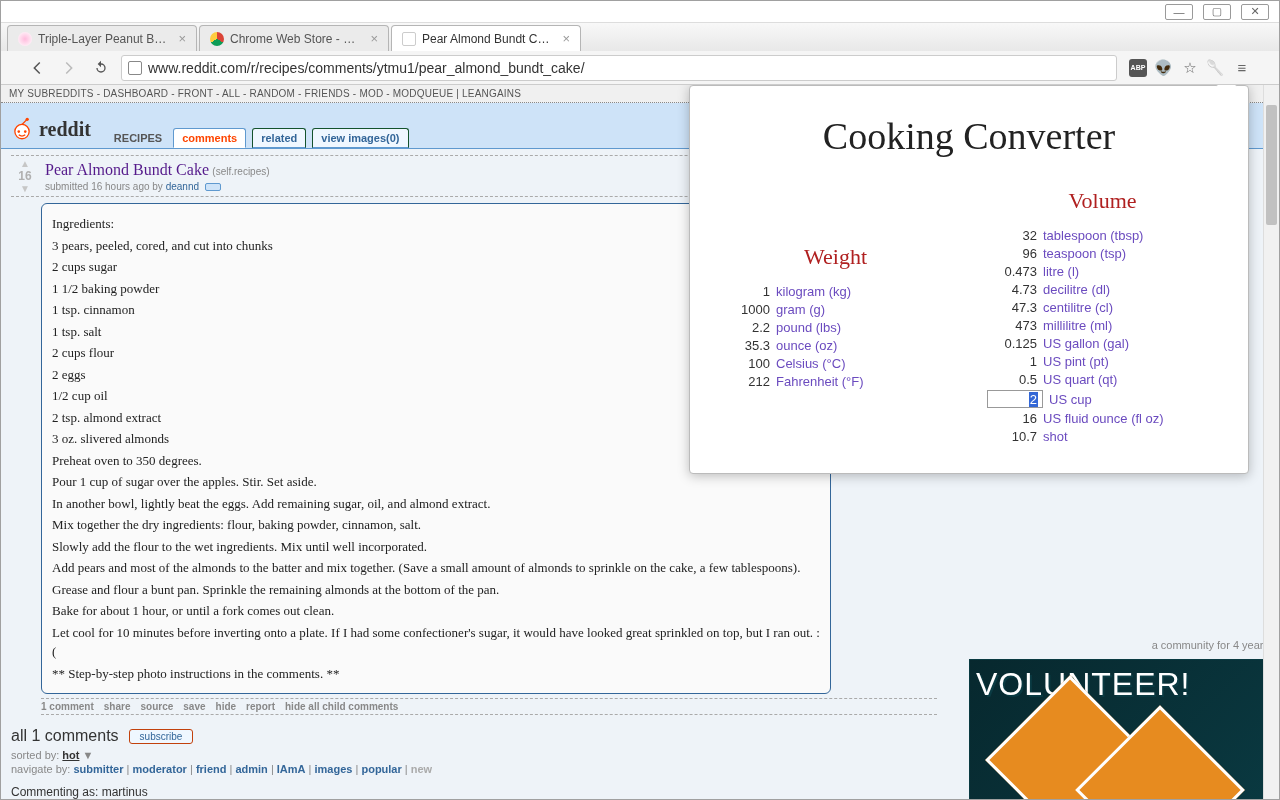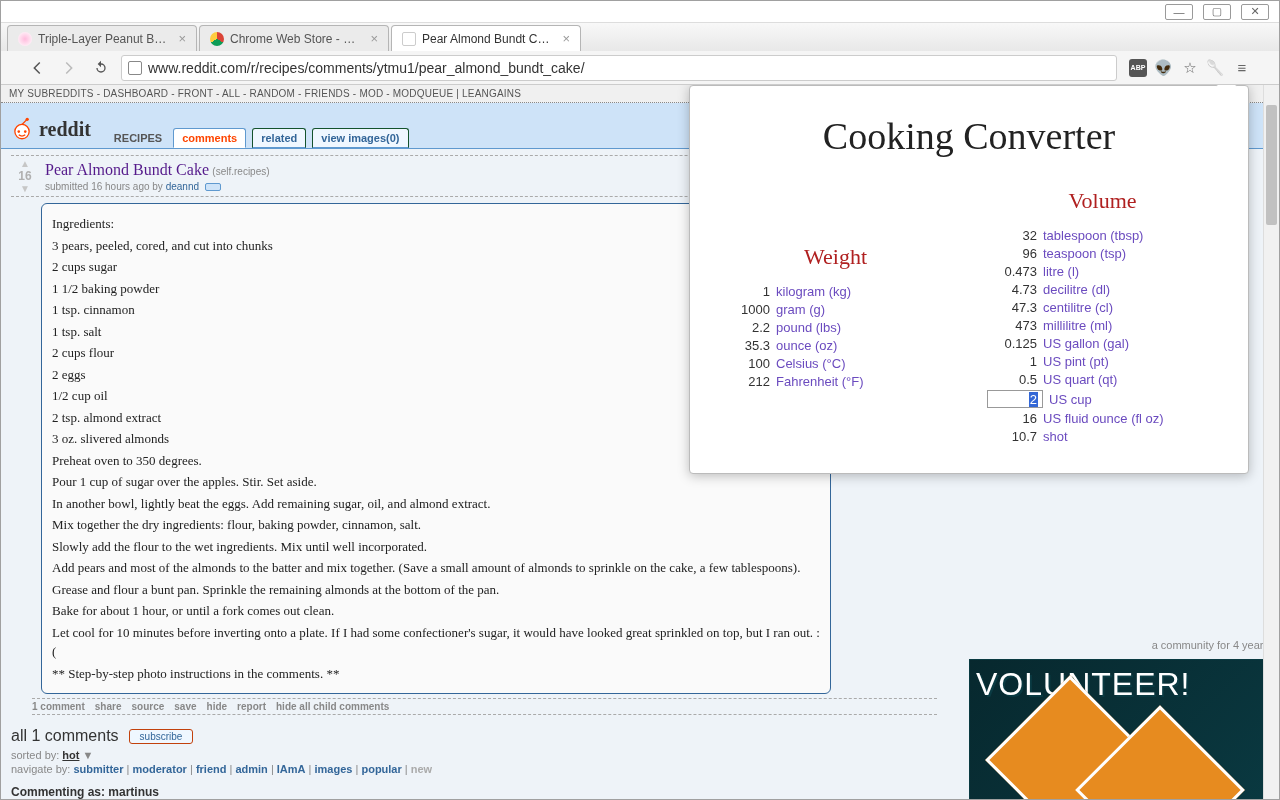--- a/index.html
+++ b/index.html
@@ -52,31 +52,31 @@
   .vote-col { width: 28px; text-align: center; color: #c6c6c6; font-size: 10px; }
   .vote-col .score { font-weight: bold; color: #b0b0b0; font-size: 12px; }
   .post-title { color: #551a8b; font-size: 16px; font-family: Verdana; }
   .self { color: #888; font-size: 10px; }
   .tagline { font-size: 10px; color: #888; margin-top: 2px; margin-left: 30px; }
   .tagline a { color: #369; text-decoration: none; }
 
   .selftext { border: 1px solid #369; border-radius: 6px; background: #fafafa; padding: 8px 10px; margin: 6px 0 4px 30px; font-family: Verdana; font-size: 13px; line-height: 1.5; color: #222; width: 790px; }
   .selftext p { margin: 2px 0; }
 
-  .flatlist { margin-left: 21px; font-size: 10px; color: #888; border-top: 1px dashed #aaa; border-bottom: 1px dashed #aaa; padding: 2px 0; }
+  .flatlist { margin-left: 30px; font-size: 10px; color: #888; border-top: 1px dashed #aaa; border-bottom: 1px dashed #aaa; padding: 2px 0; }
   .flatlist span { margin-right: 10px; font-weight: bold; }
 
   .all-comments { font-size: 16px; color: #333; margin: 12px 0 4px 0; display: flex; align-items: center; gap: 10px; }
   .subscribe { border: 1px solid #c2410c; border-radius: 3px; background: #eff7ff; font-size: 10px; padding: 1px 10px; color: #369; }
   .sorted { font-size: 11px; color: #888; }
   .sorted b { color: #333; text-decoration: underline; }
   .navby { font-size: 11px; color: #888; margin-top: 2px; }
   .navby .m { color: #369; font-weight: bold; }
   .navby .m.dim { color: #aaa; }
-  .commenting { font-size: 12px; color: #333; margin-top: 10px; font-weight: bold; }
+  .commenting { font-size: 12px; color: #333; margin-top: 10px; }
 
   
   .popup { position: absolute; top: 0; right: 30px; width: 560px; background: #fff; border: 1px solid #bbb; border-radius: 4px; box-shadow: 0 2px 12px rgba(0,0,0,0.25); padding: 28px 30px 26px 30px; font-family: Georgia, 'Times New Roman', serif; }
   .popup::before { content: ""; position: absolute; top: -8px; right: 14px; width: 14px; height: 14px; background: #fff; border-left: 1px solid #bbb; border-top: 1px solid #bbb; transform: rotate(45deg); }
   .popup h1 { text-align: center; font-size: 38px; font-weight: normal; color: #222; margin-bottom: 30px; }
   .cols { display: flex; gap: 36px; font-size: 14px; align-items: center; }
   .colc { flex: 1; }
   .colc h2 { font-family: Georgia, serif; font-weight: normal; font-size: 22px; color: #b02020; text-align: center; margin-bottom: 14px; }
   .row { display: flex; align-items: center; margin: 3px 0; }
   .row .val { width: 56px; text-align: right; padding-right: 6px; font-family: Arial; font-size: 13px; color: #333; }

